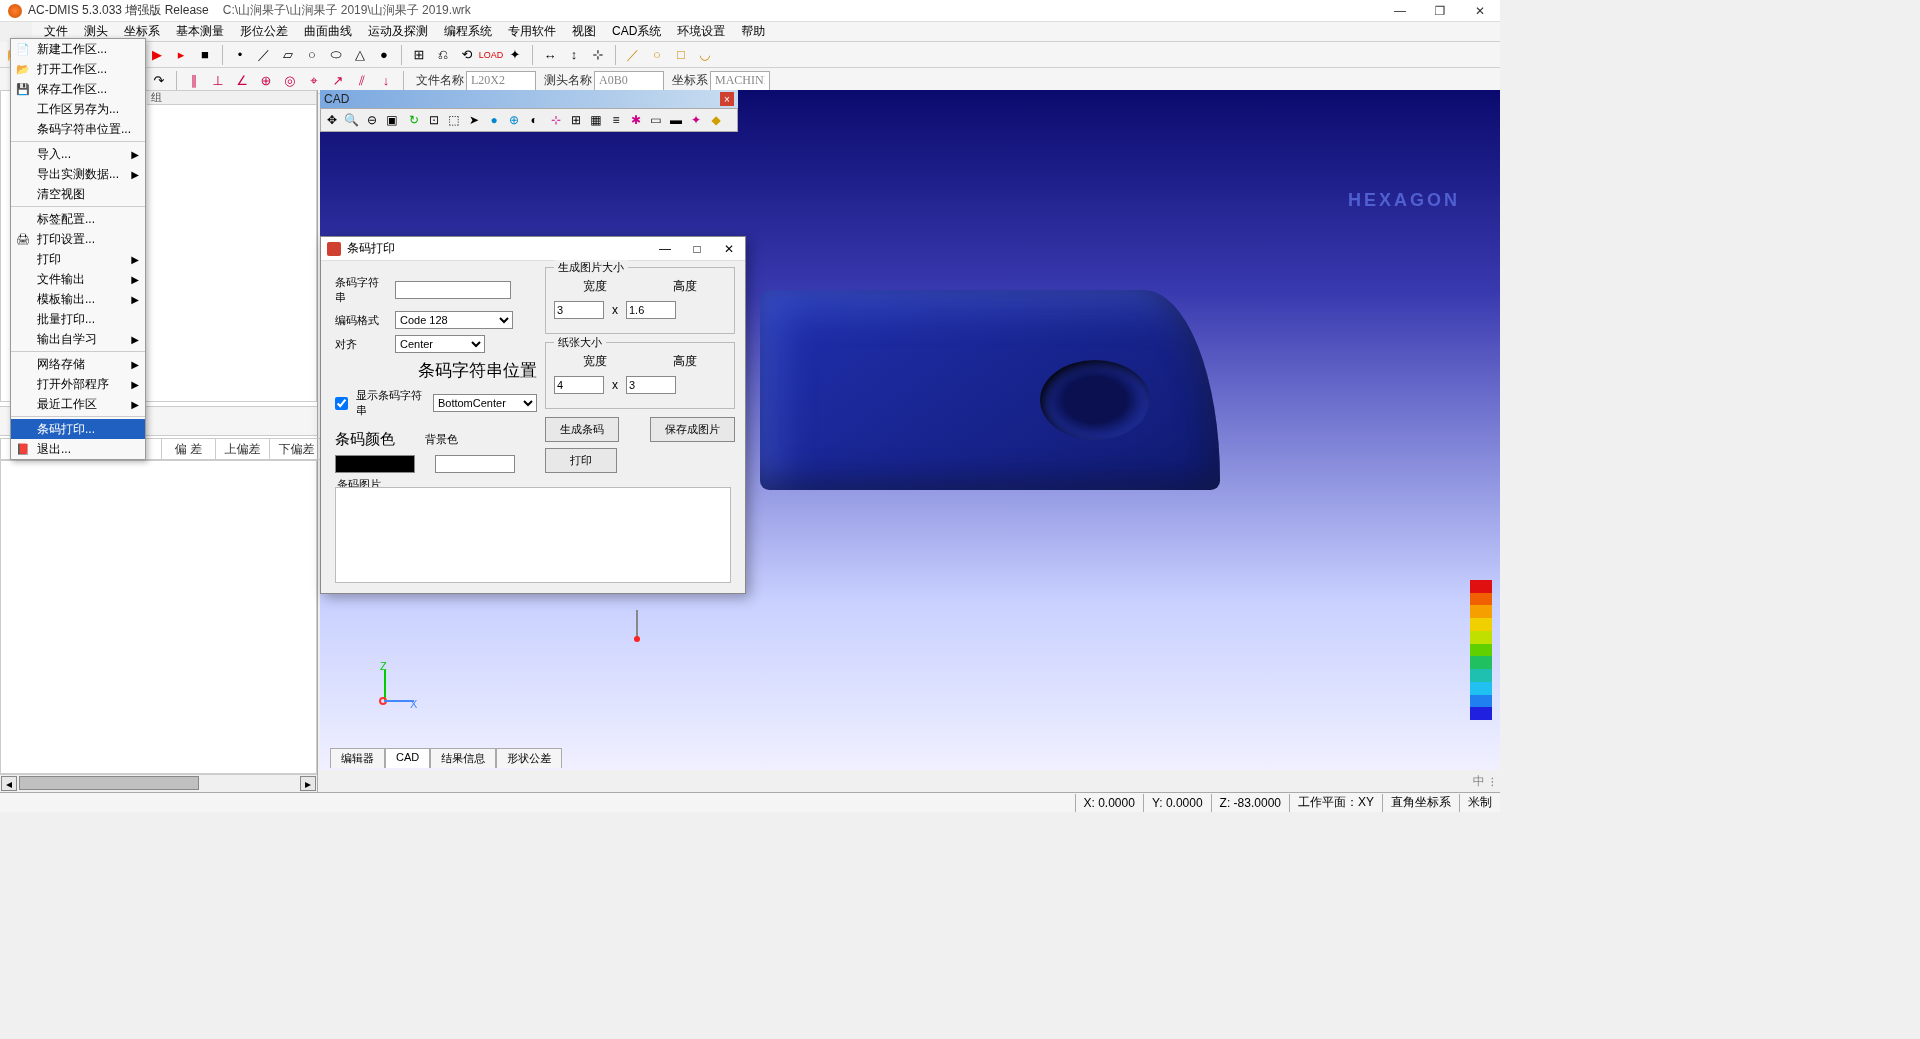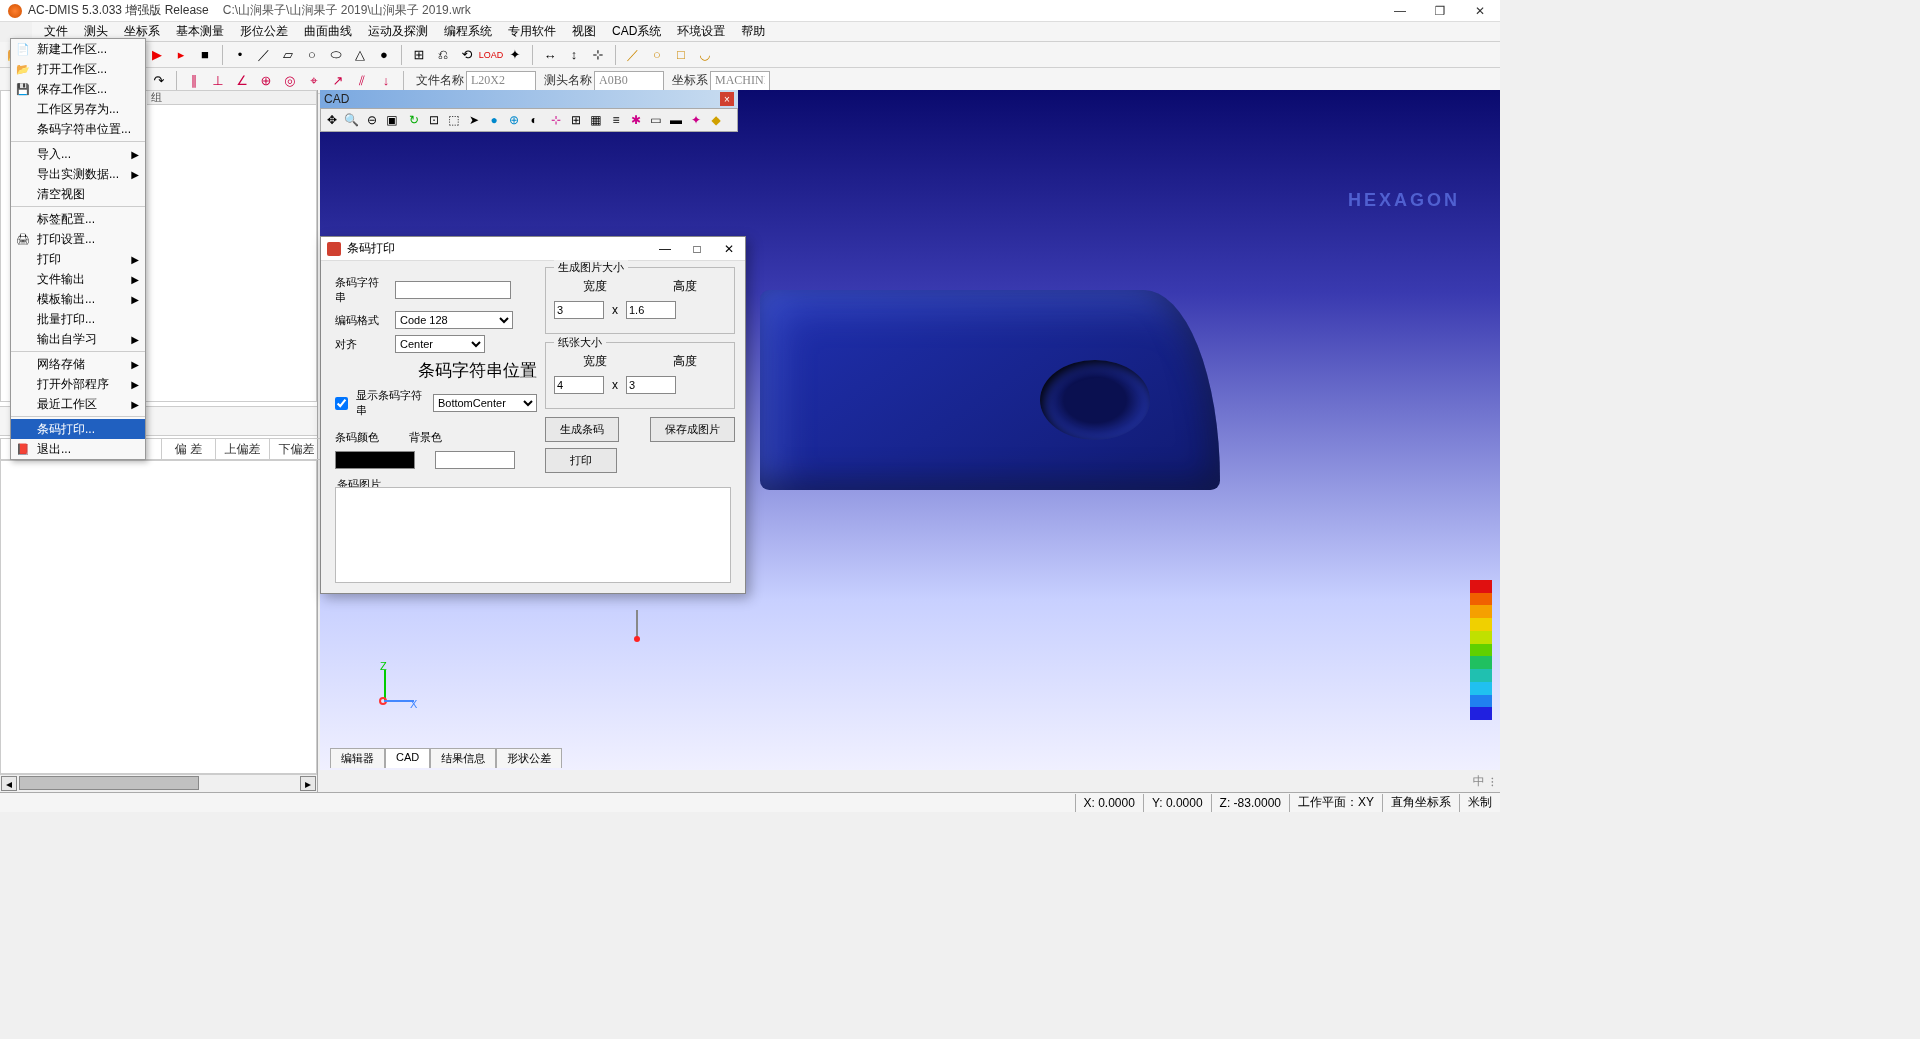--- a/index.html
+++ b/index.html
@@ -404,21 +404,21 @@
     </div>
     <div class="frow" style="justify-content:flex-end">
       <span style="font-size:17px">条码字符串位置</span>
     </div>
     <div class="frow">
       <input type="checkbox" checked="" style="">
       <span style="font-size:11px">显示条码字符串</span>
       <select style="width:116px;margin-left:auto"><option>BottomCenter</option></select>
     </div>
     <div class="frow" style="margin-top:12px; gap:30px">
-      <span style="font-size:11px">条码颜色</span>
+      <span style="font-size:15px">条码颜色</span>
       <span style="font-size:11px">背景色</span>
     </div>
     <div class="frow" style="gap:20px">
       <div class="color-box" style="background:#000"></div>
       <div class="color-box" style="background:#fff"></div>
     </div>
   </div>
 
   <div class="right-col">
     <div class="group">

